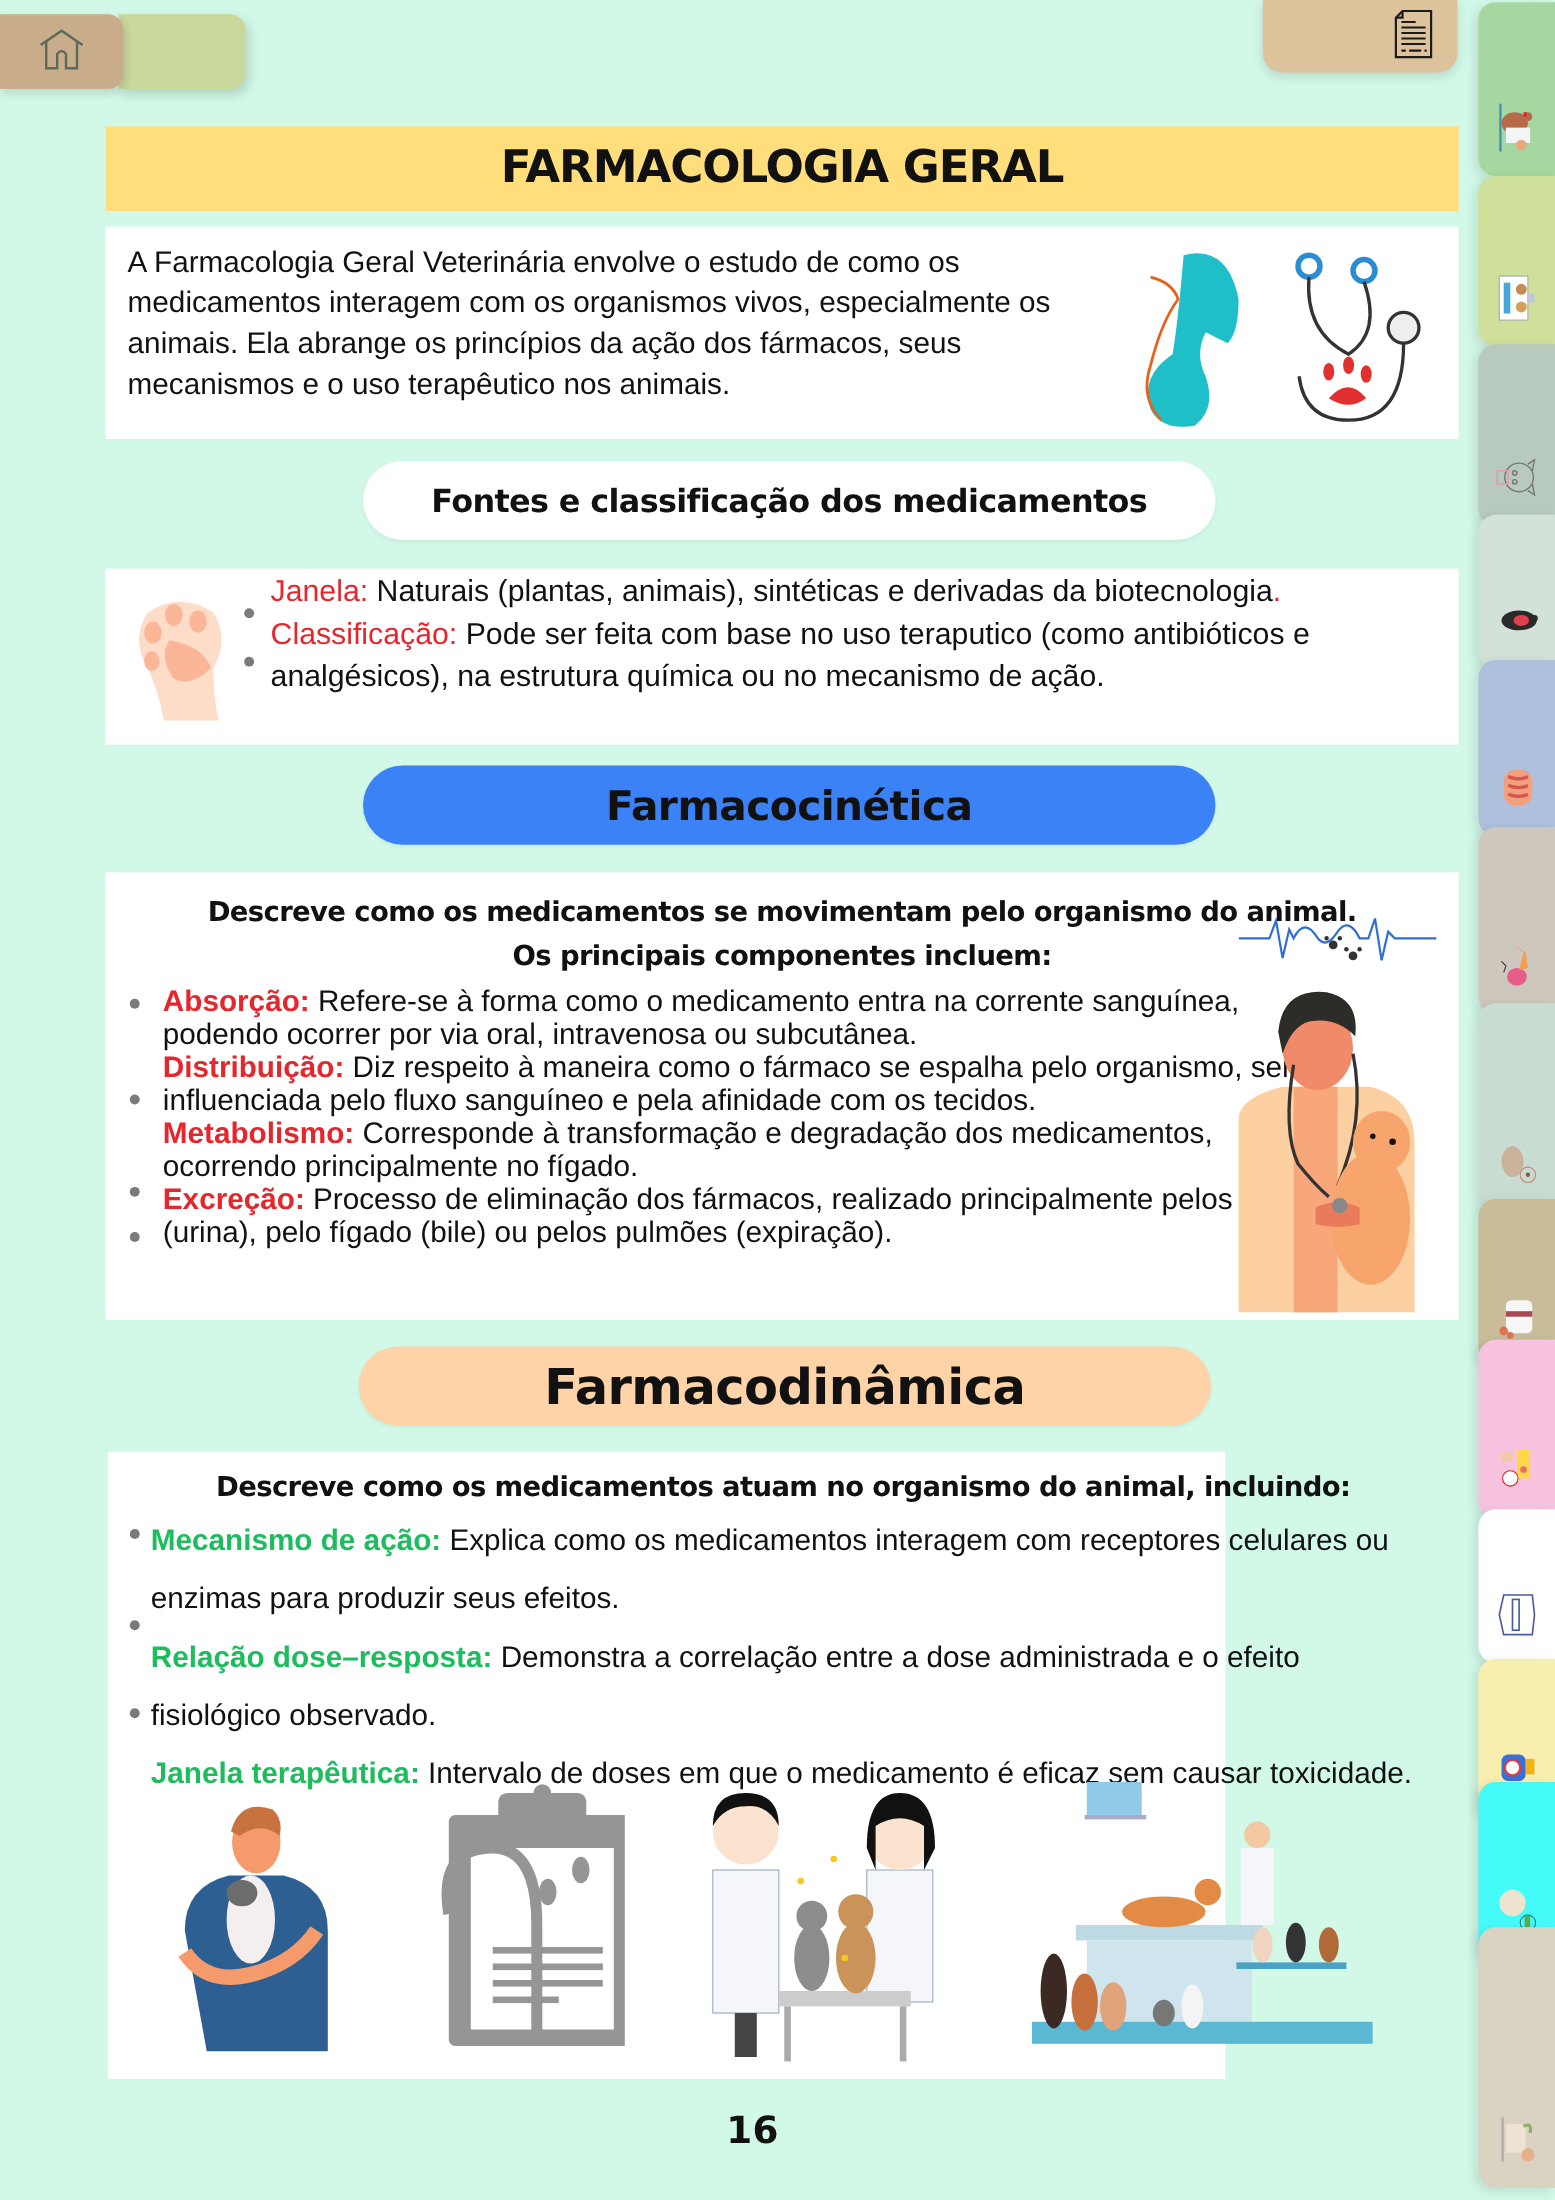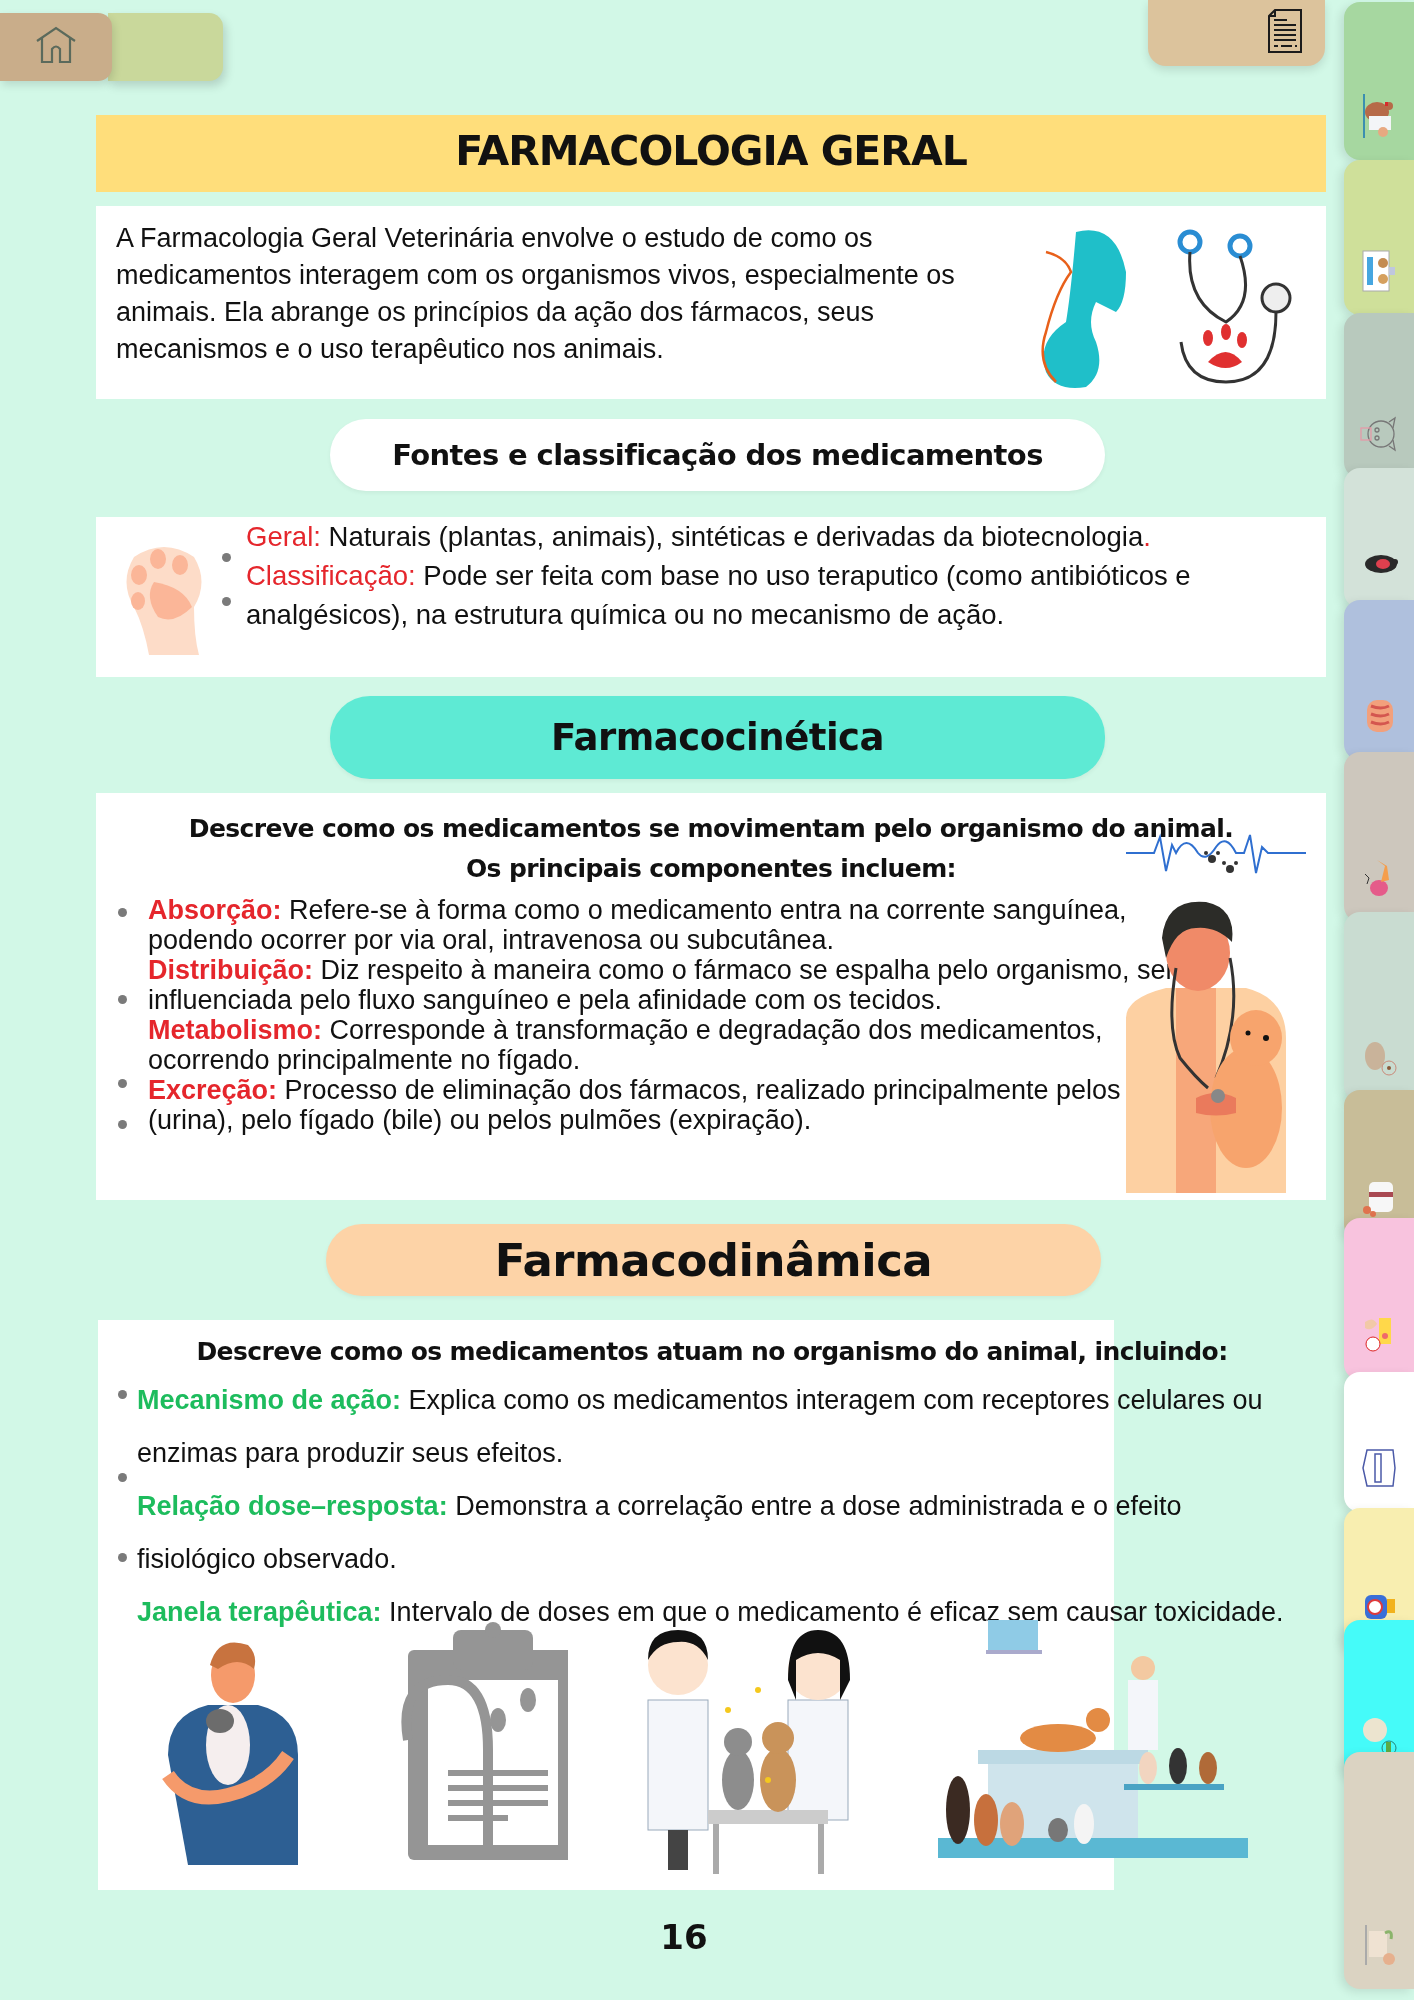--- a/index.html
+++ b/index.html
@@ -55,21 +55,21 @@
     font-family: "Liberation Sans", sans-serif; font-size: 27px; line-height: 37px; color: #111;
   }
   .intro-art { position: absolute; left: 880px; top: 6px; width: 320px; height: 180px; }
   .pill {
     position: absolute; border-radius: 40px; display: flex; align-items: center; justify-content: center;
     box-shadow: 0 2px 4px rgba(0,0,0,0.05);
   }
   .pill span { font-family: "DejaVu Sans", sans-serif; font-weight: 700; color: #111; }
   .pill-fontes { left: 330px; top: 419px; width: 775px; height: 72px; background: #ffffff; }
   .pill-fontes span { font-size: 29px; letter-spacing: -0.6px; }
-  .pill-cin { left: 330px; top: 696px; width: 775px; height: 83px; background: #5eead4; }
+  .pill-cin { left: 330px; top: 696px; width: 775px; height: 72px; background: #3b82f6; }
   .pill-cin span { font-size: 37px; letter-spacing: -0.5px; }
   .pill-din { left: 326px; top: 1224px; width: 775px; height: 72px; background: #fdd3a7; }
   .pill-din span { font-size: 45px; letter-spacing: -0.5px; }
 
   .fontes-box { left: 96px; top: 517px; width: 1230px; height: 160px; }
   .paw-art { position: absolute; left: 18px; top: 20px; width: 100px; height: 120px; }
   .fontes-list { position: absolute; left: 150px; top: 0px; width: 1080px;
     font-family: "Liberation Sans", sans-serif; font-size: 27.5px; line-height: 39px; }
   .bullet-dots { position: absolute; left: 126px; top: 0; }
   .dot { position: absolute; width: 9px; height: 9px; border-radius: 50%; background: #7a7a7a; }
@@ -295,21 +295,21 @@
       <ellipse cx="24" cy="64" rx="7" ry="9" fill="#fbb698"></ellipse>
       <path d="M40 45 Q70 50 78 70 Q60 88 44 80 Q30 60 40 45 Z" fill="#fbb698"></path>
     </svg>
   </div>
   <div class="bullet-dots">
     <span class="dot" style="top:36px;left:0;"></span>
     <span class="dot" style="top:80px;left:0;"></span>
   </div>
   <div class="fontes-list">
     <p>
-      <span class="red">Geral:</span><span> Naturais (plantas, animais), sintéticas e derivadas da biotecnologia</span><span class="red">.</span>
+      <span class="red">Janela:</span><span> Naturais (plantas, animais), sintéticas e derivadas da biotecnologia</span><span class="red">.</span>
     </p>
     <p>
       <span class="red">Classificação:</span><span> Pode ser feita com base no uso teraputico (como antibióticos e analgésicos), na estrutura química ou no mecanismo de ação.</span>
     </p>
   </div>
 </div>
 
 <div class="pill pill-cin">
   <span>Farmacocinética</span>
 </div>

